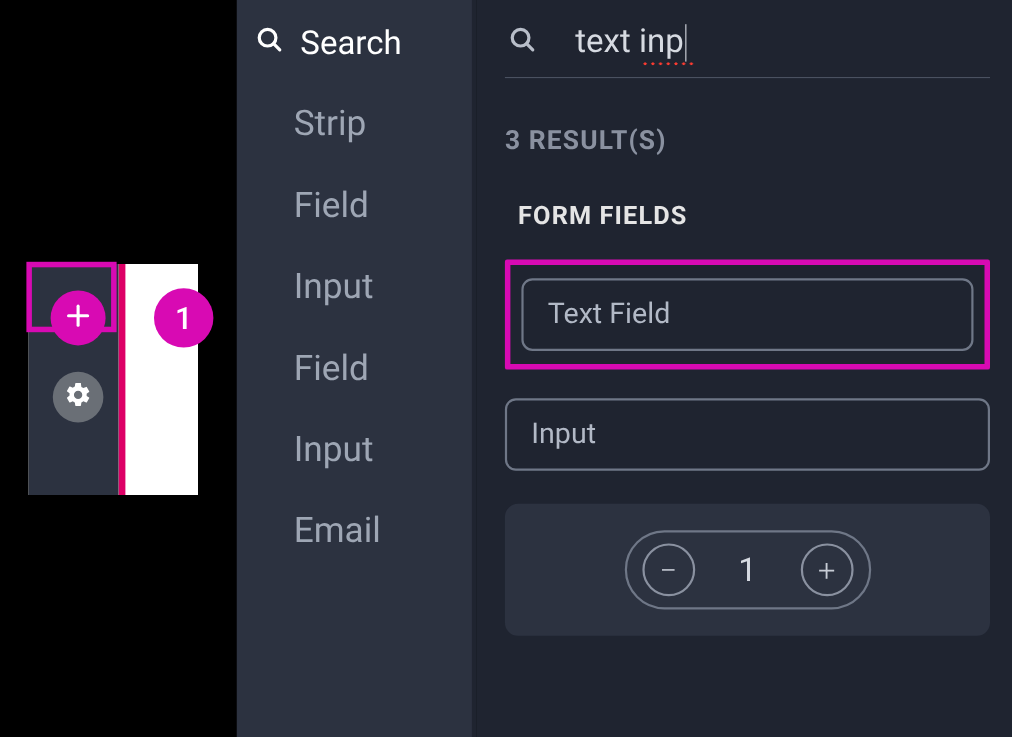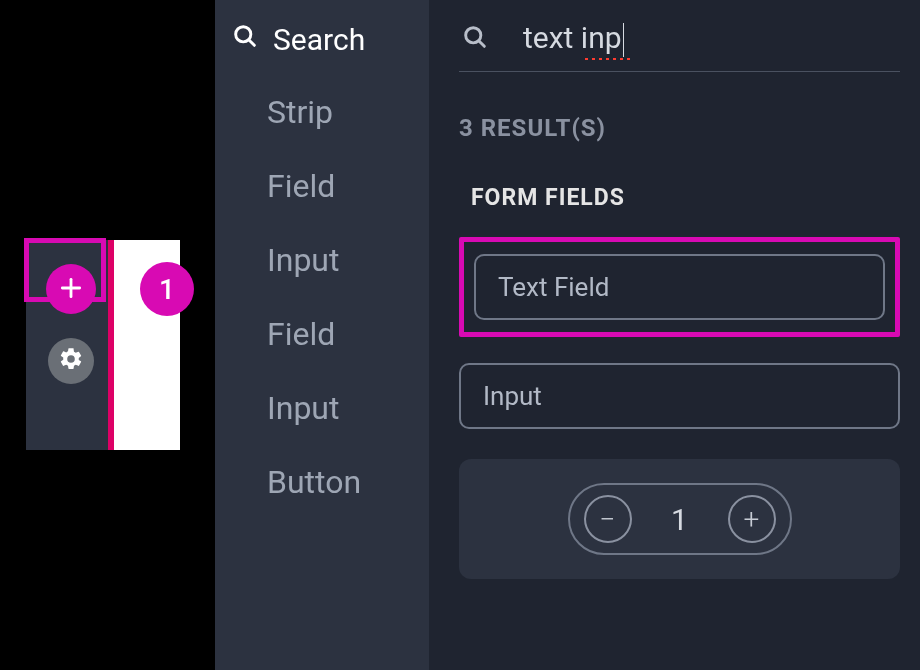--- a/index.html
+++ b/index.html
@@ -279,21 +279,21 @@
           <line x1="20" y1="20" x2="15.2" y2="15.2"></line>
         </svg>
     </span>
     <span class="cat-search-label">Search</span>
   </div>
   <div class="cat-item">Strip</div>
   <div class="cat-item">Field</div>
   <div class="cat-item">Input</div>
   <div class="cat-item">Field</div>
   <div class="cat-item">Input</div>
-  <div class="cat-item">Button</div>
+  <div class="cat-item">Email</div>
 </div>
 
 <div class="col-results">
   <div class="search-row">
     <span class="icon svg-icon">
       <svg width="28" height="28" viewBox="0 0 24 24" fill="none" stroke="#b8bec9" stroke-width="2.5" stroke-linecap="round">
           <circle cx="10.5" cy="10.5" r="6.5"></circle>
           <line x1="20" y1="20" x2="15.2" y2="15.2"></line>
         </svg>
     </span>

